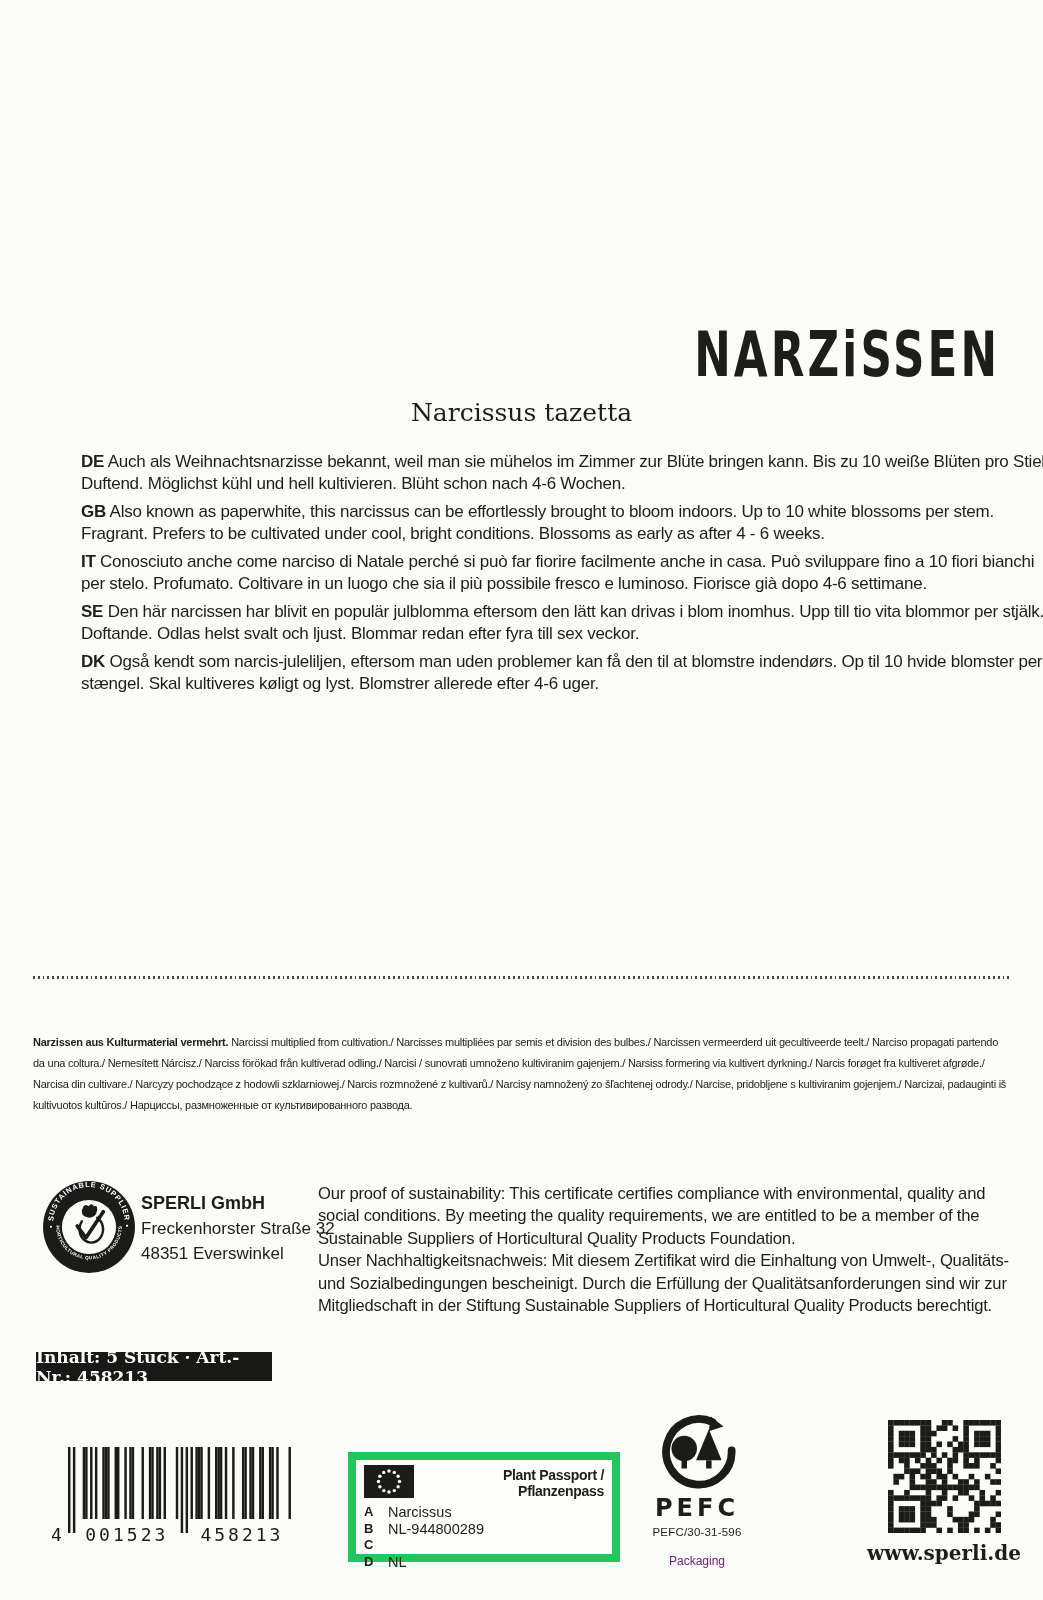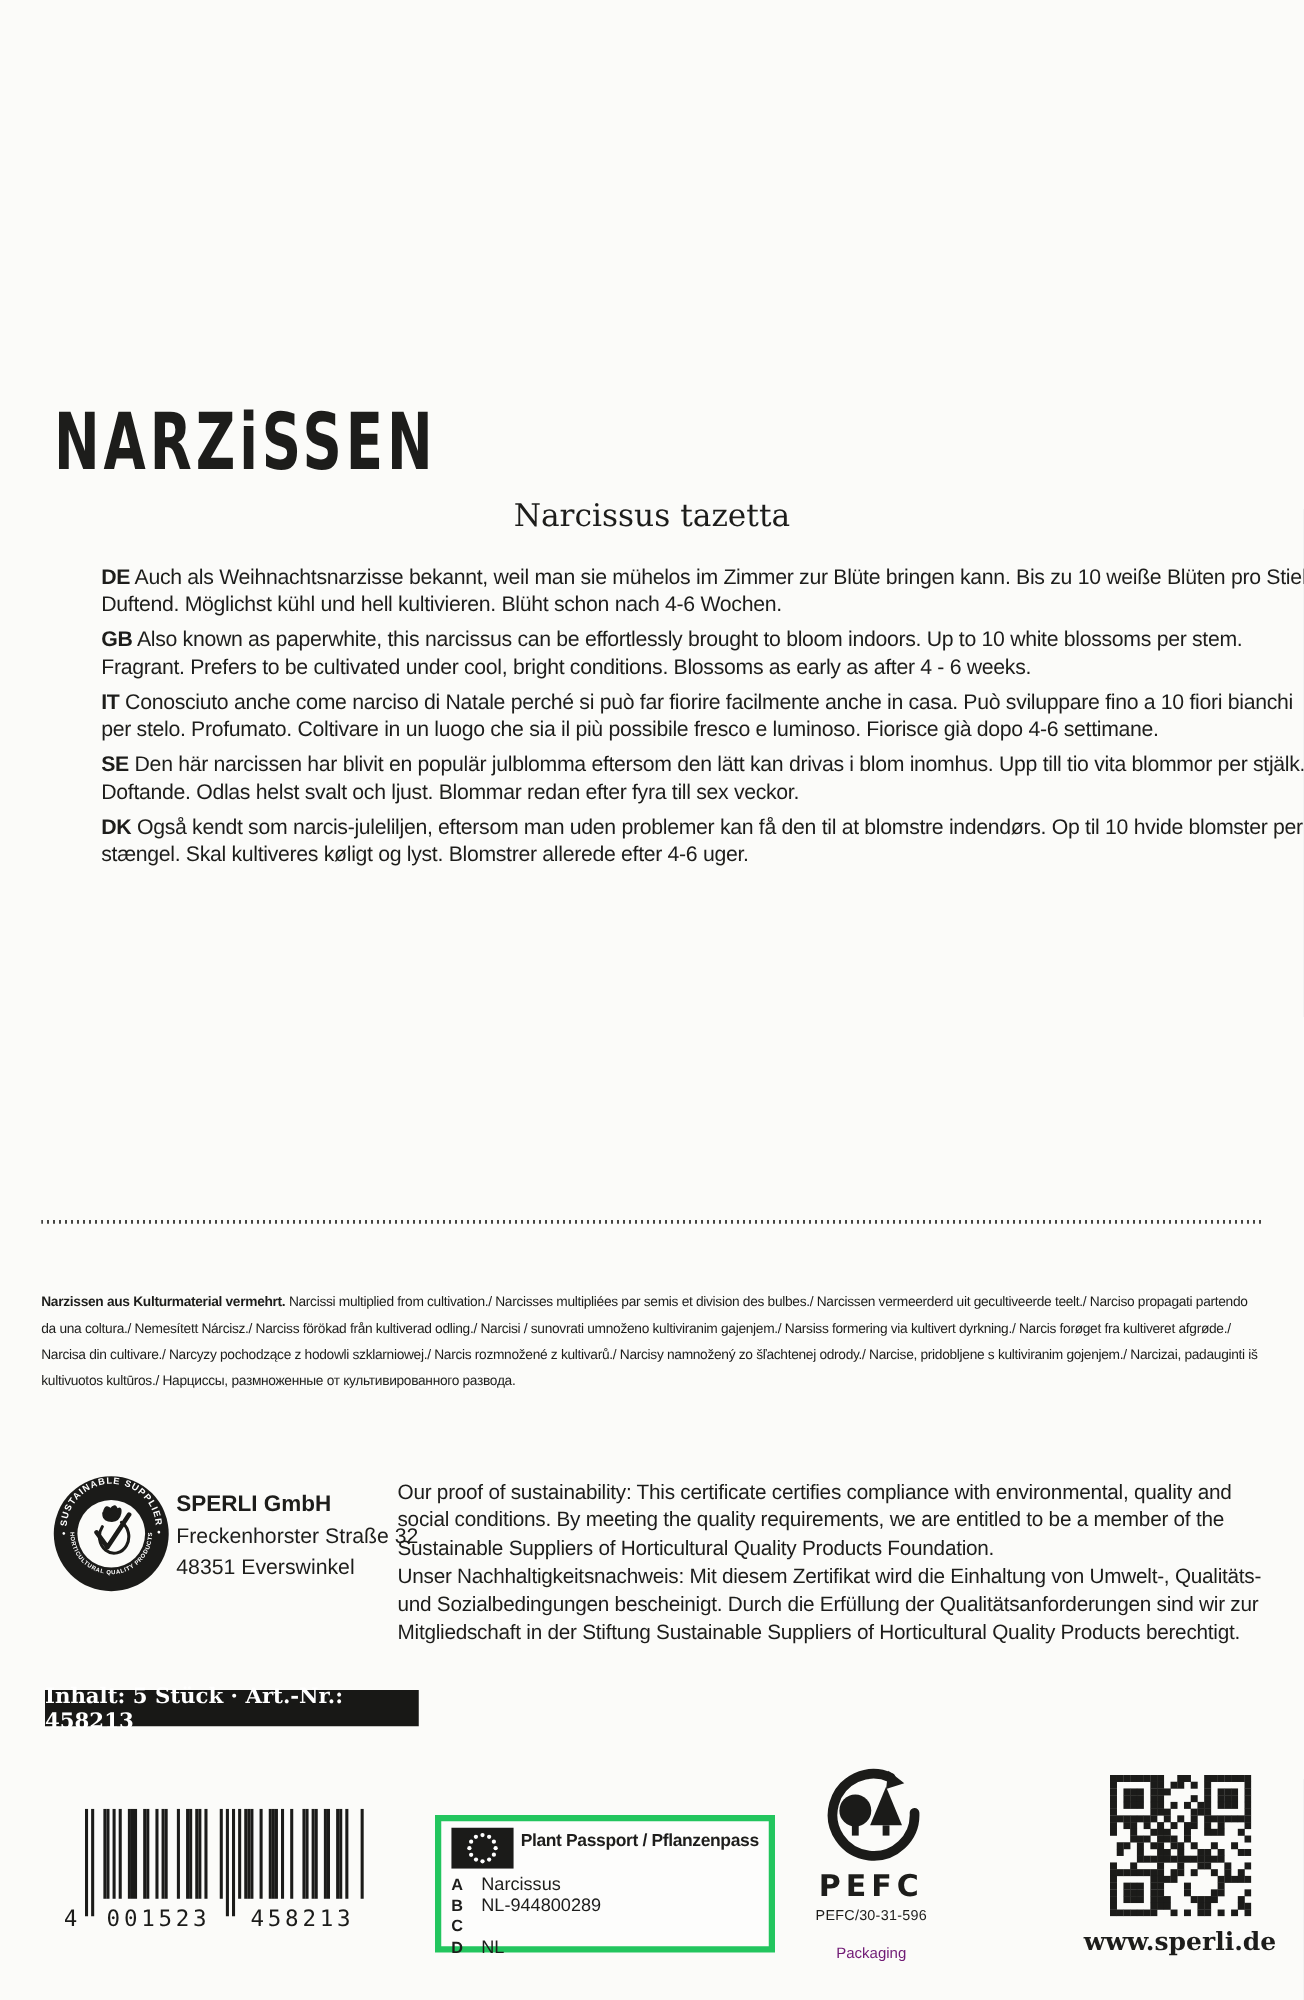--- a/index.html
+++ b/index.html
@@ -1,19 +1,19 @@
 <!DOCTYPE html>
 <html><head>
 <meta charset="utf-8">
 <style>
   html,body{margin:0;padding:0;background:#e8e8e6;}
   .page{position:relative;width:1043px;height:1600px;margin:0 auto;background:#fbfbf9;
         font-family:"Liberation Sans",sans-serif;color:#1d1d1b;overflow:hidden;}
 
-  .brand-title{position:absolute;top:322px;left:0;width:100%;text-align:left;}
+  .brand-title{position:absolute;top:322px;left:0;width:100%;text-align:right;}
   .brand-title span{display:inline-block;font-family:"DejaVu Sans",sans-serif;font-weight:bold;
         font-size:56px;letter-spacing:4px;transform:scaleX(0.78) scaleY(1.12);transform-origin:center;}
   .variety-subtitle{position:absolute;top:398px;left:0;width:100%;text-align:center;
         font-family:"DejaVu Serif",serif;font-weight:normal;font-size:25px;}
 
   .descriptions{position:absolute;left:33px;top:451px;width:978px;margin-left:48px;}
   .desc{margin:0 0 7px 0;font-size:17px;line-height:21.5px;letter-spacing:-0.25px;}
   .desc b{font-weight:bold;}
 
   .dotted-divider{position:absolute;left:33px;top:976px;width:978px;height:3px;
@@ -21,26 +21,26 @@
 
   .propagation{position:absolute;left:33px;top:1001px;width:978px;
         font-size:11px;line-height:21px;letter-spacing:-0.25px;margin-top:31px;}
   .propagation b{font-weight:bold;}
 
   .sust-badge{position:absolute;left:42px;top:1180px;width:94px;height:94px;}
   .sust-address{position:absolute;left:141px;top:1191px;font-size:17px;line-height:25px;}
   .sust-address .company{font-weight:bold;font-size:18px;}
   .sust-text{position:absolute;left:318px;top:1183px;width:696px;font-size:16.6px;line-height:22.4px;letter-spacing:-0.2px;}
 
-  .content-bar{position:absolute;left:36px;top:1352px;width:299px;height:29px;background:#181816;
+  .content-bar{position:absolute;left:36px;top:1352px;width:236px;height:29px;background:#181816;
         color:#ffffff;display:flex;align-items:center;justify-content:center;
         font-family:"DejaVu Serif",serif;font-weight:bold;font-size:17px;}
   .barcode{position:absolute;left:52px;top:1447px;}
 
-  .passport{position:absolute;left:348px;top:1452px;width:272px;height:110px;border:5px solid #22c55e;
+  .passport{position:absolute;left:348px;top:1452px;width:272px;height:110px;border:8px solid #22c55e;
         box-sizing:border-box;padding:5px 8px 4px 8px;background:#fdfdfc;}
   .pp-head{display:flex;align-items:flex-start;}
   .pp-flag{width:50px;height:33px;flex:0 0 auto;}
   .pp-title{flex:1;text-align:right;font-weight:bold;font-size:14px;line-height:16px;
         letter-spacing:-0.3px;padding-top:2px;}
   .pp-rows{margin-top:5px;}
   .pp-row{display:flex;font-size:14.5px;line-height:16.5px;}
   .pp-label{width:24px;font-weight:bold;font-size:13px;}
 
   .pefc{position:absolute;left:628px;top:1412px;width:138px;text-align:center;}

